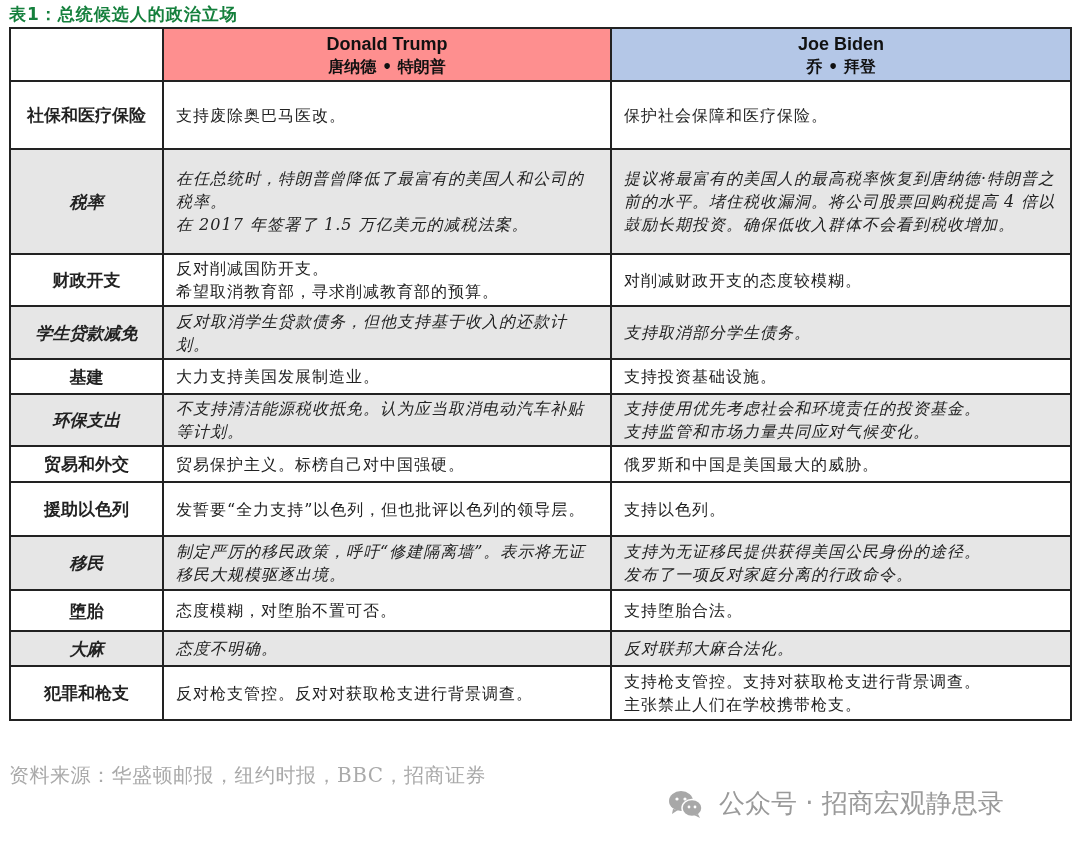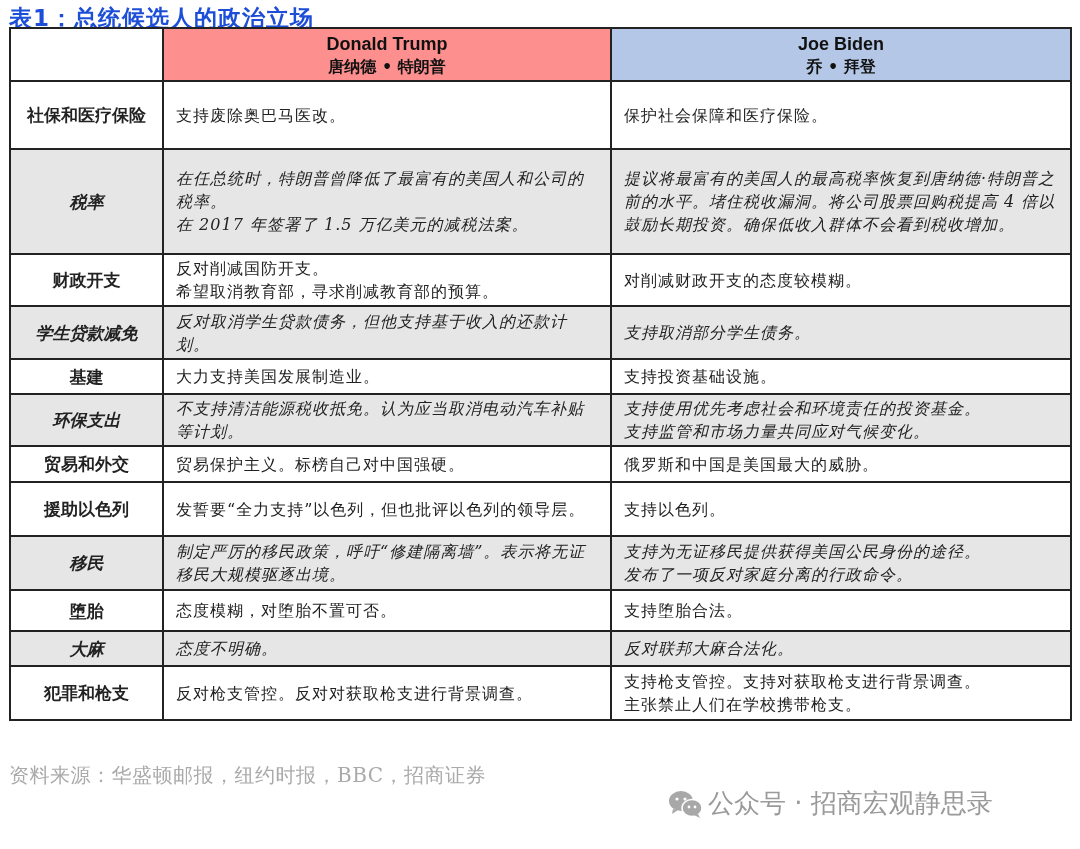--- a/index.html
+++ b/index.html
@@ -1,36 +1,36 @@
 <!DOCTYPE html>
 <html><head>
   <meta charset="utf-8">
   <style>
     html, body { margin: 0; padding: 0; background: #ffffff; }
     body { width: 1080px; height: 849px; position: relative; overflow: hidden;
            font-family: "DejaVu Serif", "Liberation Serif", serif; color: #222; }
-    .title { position: absolute; left: 9px; top: 3px; font-size: 23px; font-weight: bold;
-             color: #1d4ed8; font-family: "DejaVu Sans", "Liberation Sans", sans-serif; letter-spacing: 1px; }
+    .title { position: absolute; left: 9px; top: 3px; font-size: 17px; font-weight: bold;
+             color: #15803d; font-family: "DejaVu Sans", "Liberation Sans", sans-serif; letter-spacing: 1px; }
     table.pol { position: absolute; left: 9px; top: 27px; width: 1061px; border-collapse: collapse;
                 table-layout: fixed; }
     table.pol td, table.pol th { border: 2px solid #222; padding: 0 12px; vertical-align: middle; }
     table.pol th { font-weight: normal; text-align: center; padding: 2px 16px; height: 47px; }
     .h-empty { background: #ffffff; }
     .h-trump { background: #fe8f8f; }
     .h-biden { background: #b4c7e7; }
     .h-en { display: block; font-family: "Liberation Sans", "DejaVu Sans", sans-serif;
             font-weight: bold; font-size: 18px; line-height: 24px; color: #111; }
     .h-zh { display: block; font-size: 16px; line-height: 22px; color: #111; font-weight: bold; }
     td.cat { text-align: center; font-weight: bold; font-size: 17px; line-height: 24px; padding: 0 6px;
              font-family: "DejaVu Sans", "Liberation Sans", sans-serif; }
     td.txt { font-size: 16px; line-height: 23px; white-space: pre-line; letter-spacing: 1px; }
     tr.shade td { background: #e6e6e6; font-style: italic; }
     .source { position: absolute; left: 9px; top: 762px; font-size: 20px; color: #aaaaaa; letter-spacing: 0.5px; }
     .watermark { position: absolute; left: 668px; top: 786px; font-size: 26px; color: #9a9a9a;
-                 font-family: "DejaVu Sans", "Liberation Sans", sans-serif; display: flex; align-items: center; gap: 4px; }
+                 font-family: "DejaVu Sans", "Liberation Sans", sans-serif; display: flex; align-items: center; gap: 15px; }
     .wm-icon { width: 36px; height: 30px; position: relative; }
   </style>
 </head>
 <body>
 
 <div class="title">表1：总统候选人的政治立场</div>
 
 <table class="pol">
   <colgroup>
     <col style="width:153px">

